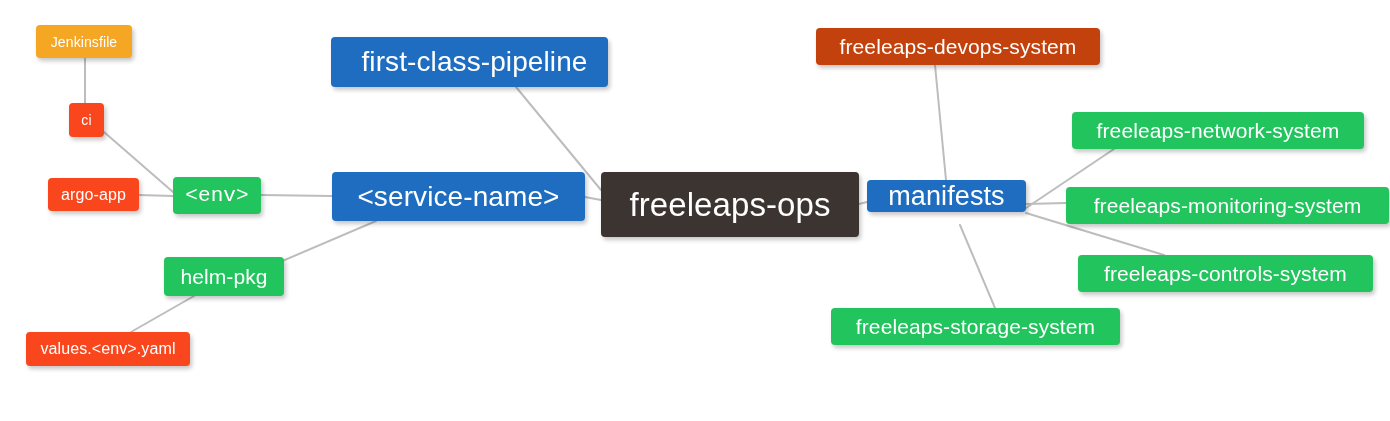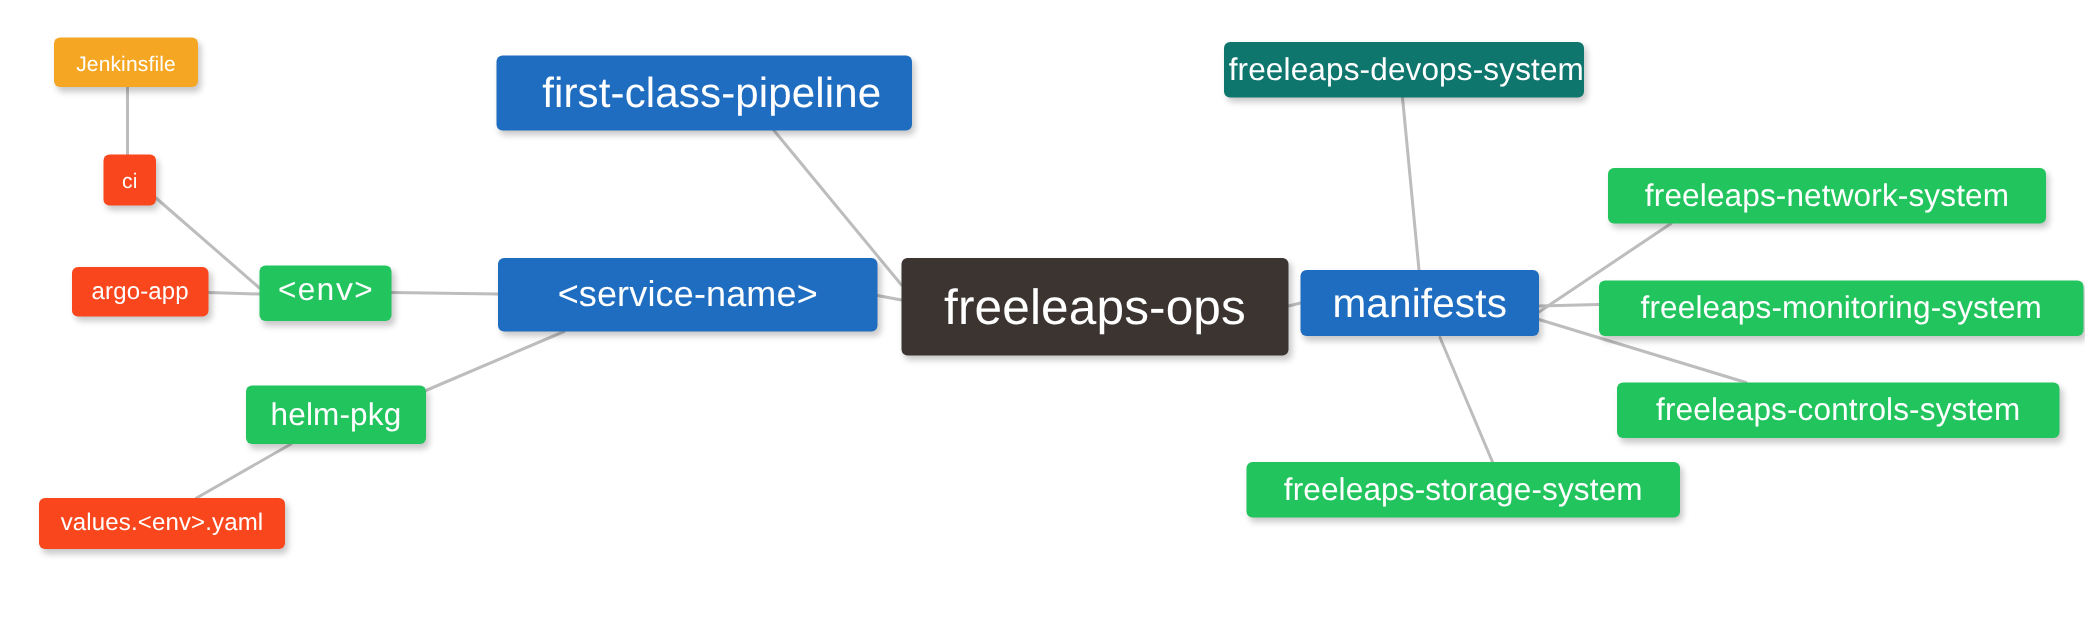--- a/index.html
+++ b/index.html
@@ -64,30 +64,30 @@
       </div>
       <div class="node" style="left: 148px; top: 257px; width: 120px; height: 39px; background: rgb(33, 196, 93); font-size: 21px;">
         <span>helm-pkg</span>
       </div>
       <div class="node" style="left: 10px; top: 332px; width: 164px; height: 34px; background: rgb(249, 70, 28); font-size: 16px;">
         <span>values.&lt;env&gt;.yaml</span>
       </div>
       <div class="node" style="left: 315px; top: 37px; width: 277px; height: 50px; background: rgb(31, 109, 192); font-size: 28px; padding-left: 10px;">
         <span>first-class-pipeline</span>
       </div>
-      <div class="node" style="left: 316px; top: 172px; width: 253px; height: 49px; background: rgb(31, 109, 192); font-size: 24px; align-items: center;">
+      <div class="node" style="left: 316px; top: 172px; width: 253px; height: 49px; background: rgb(31, 109, 192); font-size: 28px; align-items: center;">
         <span>&lt;service-name&gt;</span>
       </div>
       <div class="node" style="left: 585px; top: 172px; width: 258px; height: 65px; background: rgb(59, 52, 49); font-size: 33px;">
         <span>freeleaps-ops</span>
       </div>
-      <div class="node" style="left: 851px; top: 180px; width: 159px; height: 44px; background: rgb(31, 109, 192); font-size: 27px;">
+      <div class="node" style="left: 851px; top: 180px; width: 159px; height: 32px; background: rgb(31, 109, 192); font-size: 27px;">
         <span>manifests</span>
       </div>
-      <div class="node" style="left: 800px; top: 28px; width: 240px; height: 37px; background: #0f766e; font-size: 21px; justify-content: flex-end;">
+      <div class="node" style="left: 800px; top: 28px; width: 284px; height: 37px; background: #c2410c; font-size: 21px;">
         <span>freeleaps-devops-system</span>
       </div>
       <div class="node" style="left: 1056px; top: 112px; width: 292px; height: 37px; background: rgb(33, 196, 93); font-size: 21px;">
         <span>freeleaps-network-system</span>
       </div>
       <div class="node" style="left: 1050px; top: 187px; width: 323px; height: 37px; background: rgb(33, 196, 93); font-size: 21px;">
         <span>freeleaps-monitoring-system</span>
       </div>
       <div class="node" style="left: 1062px; top: 255px; width: 295px; height: 37px; background: rgb(33, 196, 93); font-size: 21px;">
         <span>freeleaps-controls-system</span>

